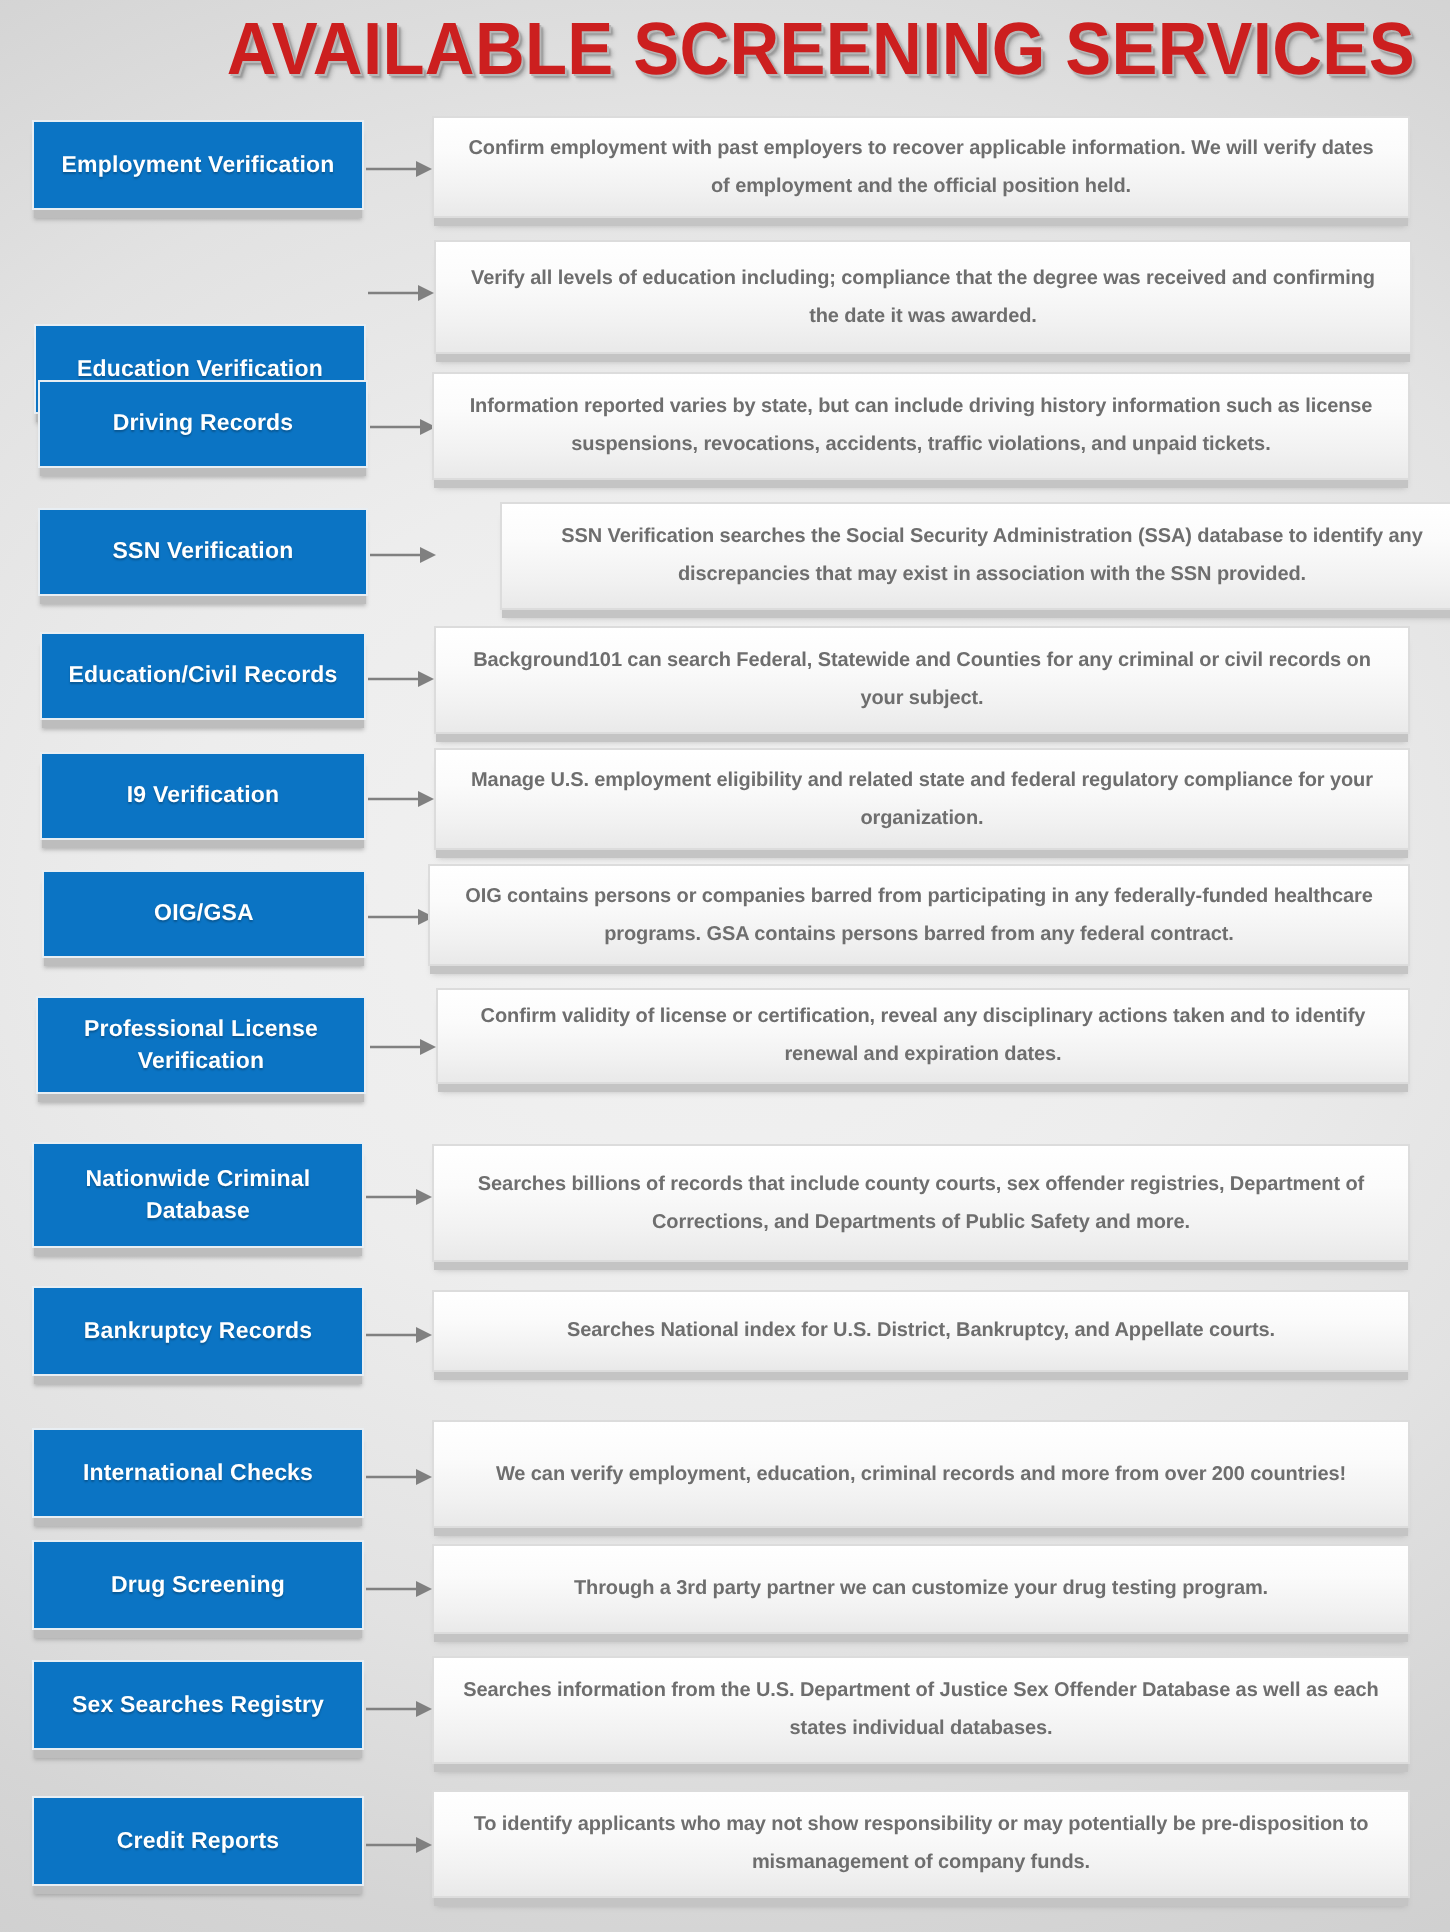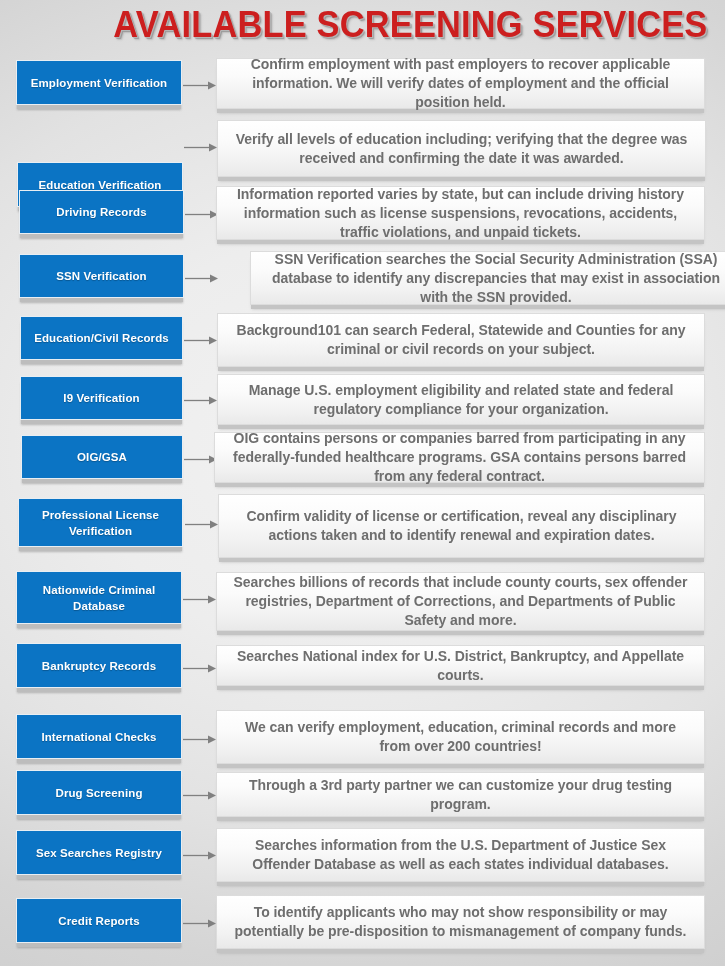--- a/index.html
+++ b/index.html
@@ -100,21 +100,21 @@
     align-items: center;
     justify-content: center;
     text-align: center;
     padding: 4px 12px;
     box-shadow:
       0 5px 0 -1px #c4c4c4,
       0 6px 3px -2px rgba(120,120,120,0.4);
   }
   .desc-text {
     color: #6e6e6e;
-    font-size: 14px;
+    font-size: 10px;
     font-weight: bold;
     line-height: 19px;
     letter-spacing: -0.05px;
   }
 </style>
 </head>
 <body>
 
 <div id="page">
 
@@ -137,21 +137,21 @@
       </div>
       <div class="row">
         <div class="label-box" style="left: 17px; top: 122px; width: 166px; height: 45px; margin-top: 40px;">
           <span class="label-text">Education  Verification</span>
         </div>
         <div class="arrow" style="left: 184px; top: 139px;"><svg width="34" height="12" viewBox="0 0 34 12">
             <line x1="0" y1="6.5" x2="26" y2="6.5" stroke="#808080" stroke-width="1.3"></line>
             <polygon points="25,2.5 33,6.5 25,10.5" fill="#808080"></polygon>
           </svg></div>
         <div class="desc-box" style="left: 217px; top: 120px; width: 489px; height: 57px;">
-          <span class="desc-text">Verify all levels of education including;  verifying that the degree was received and confirming the date it was awarded.</span>
+          <span class="desc-text">Verify all levels of education including;  compliance that the degree was received and confirming the date it was awarded.</span>
         </div>
       </div>
       <div class="row">
         <div class="label-box" style="left: 19px; top: 190px; width: 165px; height: 44px;">
           <span class="label-text">Driving Records</span>
         </div>
         <div class="arrow" style="left: 185px; top: 206px;"><svg width="34" height="12" viewBox="0 0 34 12">
             <line x1="0" y1="6.5" x2="26" y2="6.5" stroke="#808080" stroke-width="1.3"></line>
             <polygon points="25,2.5 33,6.5 25,10.5" fill="#808080"></polygon>
           </svg></div>
@@ -208,21 +208,21 @@
         </div>
       </div>
       <div class="row">
         <div class="label-box" style="left: 18px; top: 498px; width: 165px; height: 49px;">
           <span class="label-text">Professional License Verification</span>
         </div>
         <div class="arrow" style="left: 185px; top: 516px;"><svg width="34" height="12" viewBox="0 0 34 12">
             <line x1="0" y1="6.5" x2="26" y2="6.5" stroke="#808080" stroke-width="1.3"></line>
             <polygon points="25,2.5 33,6.5 25,10.5" fill="#808080"></polygon>
           </svg></div>
-        <div class="desc-box" style="left: 218px; top: 494px; width: 487px; height: 64px;">
+        <div class="desc-box" style="left: 218px; top: 494px; width: 487px; height: 48px;">
           <span class="desc-text">Confirm validity of license or certification, reveal any disciplinary actions taken and to identify renewal and expiration dates.</span>
         </div>
       </div>
       <div class="row">
         <div class="label-box" style="left: 16px; top: 571px; width: 166px; height: 53px;">
           <span class="label-text">Nationwide Criminal Database</span>
         </div>
         <div class="arrow" style="left: 183px; top: 591px;"><svg width="34" height="12" viewBox="0 0 34 12">
             <line x1="0" y1="6.5" x2="26" y2="6.5" stroke="#808080" stroke-width="1.3"></line>
             <polygon points="25,2.5 33,6.5 25,10.5" fill="#808080"></polygon>

